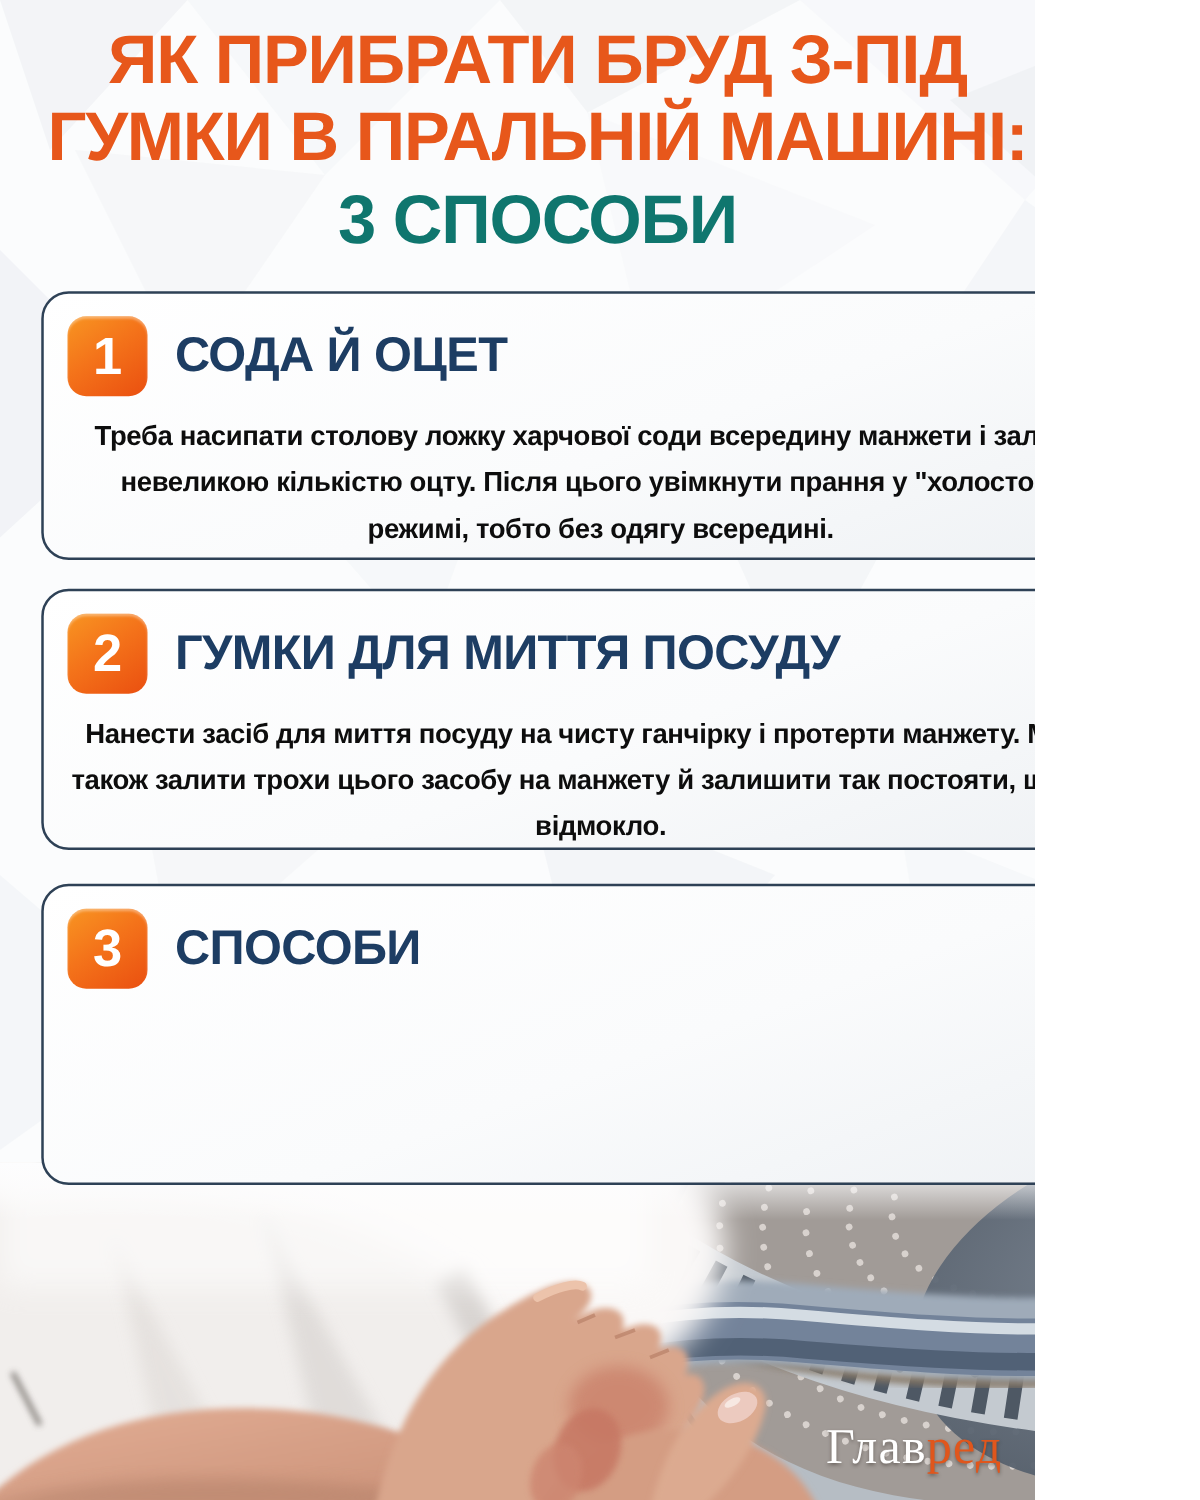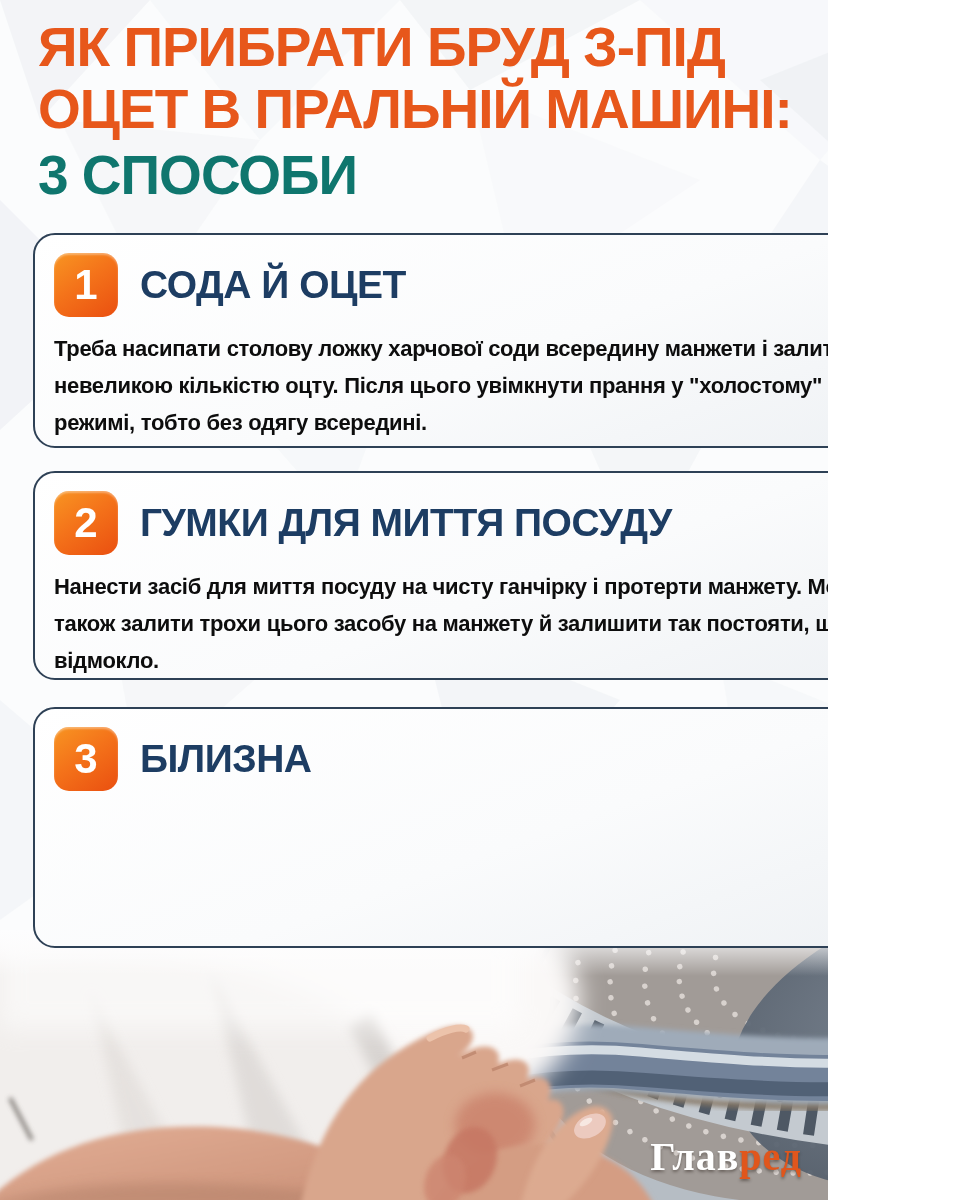--- a/index.html
+++ b/index.html
@@ -1,19 +1,20 @@
 <!DOCTYPE html>
 <html lang="uk"><head>
 <meta charset="utf-8">
 <style>
   html,body{margin:0;padding:0;background:#ffffff;}
   .canvas{
     position:relative;width:828px;height:1200px;overflow:hidden;
     background:#fbfcfd;
     font-family:"Liberation Sans",sans-serif;
+    text-align:center;
   }
   .bg-texture{position:absolute;left:0;top:0;z-index:0;}
   
   .headline{
     position:absolute;left:38px;top:16px;z-index:2;
     font-weight:800;font-size:55px;line-height:62px;letter-spacing:-1px;
   }
   .headline .accent{color:#E7571B;display:block;}
   .headline .dark{color:#0f766e;display:block;margin-top:4px;}
   
@@ -41,21 +42,21 @@
     margin:13px 2px 0 3px;
     font-size:22px;line-height:37px;font-weight:bold;
     color:#0D0D0D;letter-spacing:-0.3px;
   }
   
   .photo{position:absolute;left:0;top:930px;width:960px;height:270px;z-index:1;}
   .photo svg{display:block;}
   
   .brand{
     position:absolute;right:26px;top:1133px;z-index:3;
-    font-family:"Liberation Serif",serif;font-weight:bold;font-size:40px;
+    font-family:"Liberation Serif",serif;font-weight:normal;font-size:40px;
     letter-spacing:1px;text-shadow:0 2px 3px rgba(40,30,25,.45);
   }
   .brand .w{color:#ffffff;}
   .brand .o{color:#E0561C;}
 </style>
 </head>
 <body>
 
 <div class="canvas">
 
@@ -78,21 +79,21 @@
       <polygon points="420,620 620,700 480,860" fill="#f0f2f5"></polygon>
       <polygon points="720,660 920,740 760,900" fill="#f4f6f8"></polygon>
       <polygon points="0,700 140,820 0,920" fill="#f1f3f6"></polygon>
       <polygon points="300,840 520,900 360,942" fill="#eef0f3"></polygon>
       <polygon points="650,880 850,930 700,945" fill="#f3f5f8"></polygon>
     </g>
   </svg>
 
   <div class="headline">
     <span class="accent">ЯК ПРИБРАТИ БРУД З-ПІД</span>
-    <span class="accent">ОЦЕТ В ПРАЛЬНІЙ МАШИНІ:</span>
+    <span class="accent">ГУМКИ В ПРАЛЬНІЙ МАШИНІ:</span>
     <span class="dark">3 СПОСОБИ</span>
   </div>
 
   <div class="card card-1">
     <div class="card-head">
       <div class="badge">1</div>
       <div class="card-title">СОДА Й ОЦЕТ</div>
     </div>
     <div class="card-body">Треба насипати столову ложку харчової соди всередину манжети і залити її невеликою кількістю оцту. Після цього увімкнути прання у "холостому" режимі, тобто без одягу всередині.</div>
   </div>
@@ -101,21 +102,21 @@
     <div class="card-head">
       <div class="badge">2</div>
       <div class="card-title">ГУМКИ ДЛЯ МИТТЯ ПОСУДУ</div>
     </div>
     <div class="card-body">Нанести засіб для миття посуду на чисту ганчірку і протерти манжету. Можна також залити трохи цього засобу на манжету й залишити так постояти, щоб усе відмокло.</div>
   </div>
 
   <div class="card card-3">
     <div class="card-head">
       <div class="badge">3</div>
-      <div class="card-title">БІЛИЗНА</div>
+      <div class="card-title">СПОСОБИ</div>
     </div>
   </div>
 
   <div class="photo">
     <svg width="960" height="270" viewBox="0 0 960 270" preserveAspectRatio="none" aria-hidden="true">
       <defs>
         <linearGradient id="bgG" x1="0" y1="0" x2="0" y2="1">
           <stop offset="0" stop-color="#edebe9"></stop>
             <stop offset="1" stop-color="#cec6c1"></stop>
         </linearGradient>

